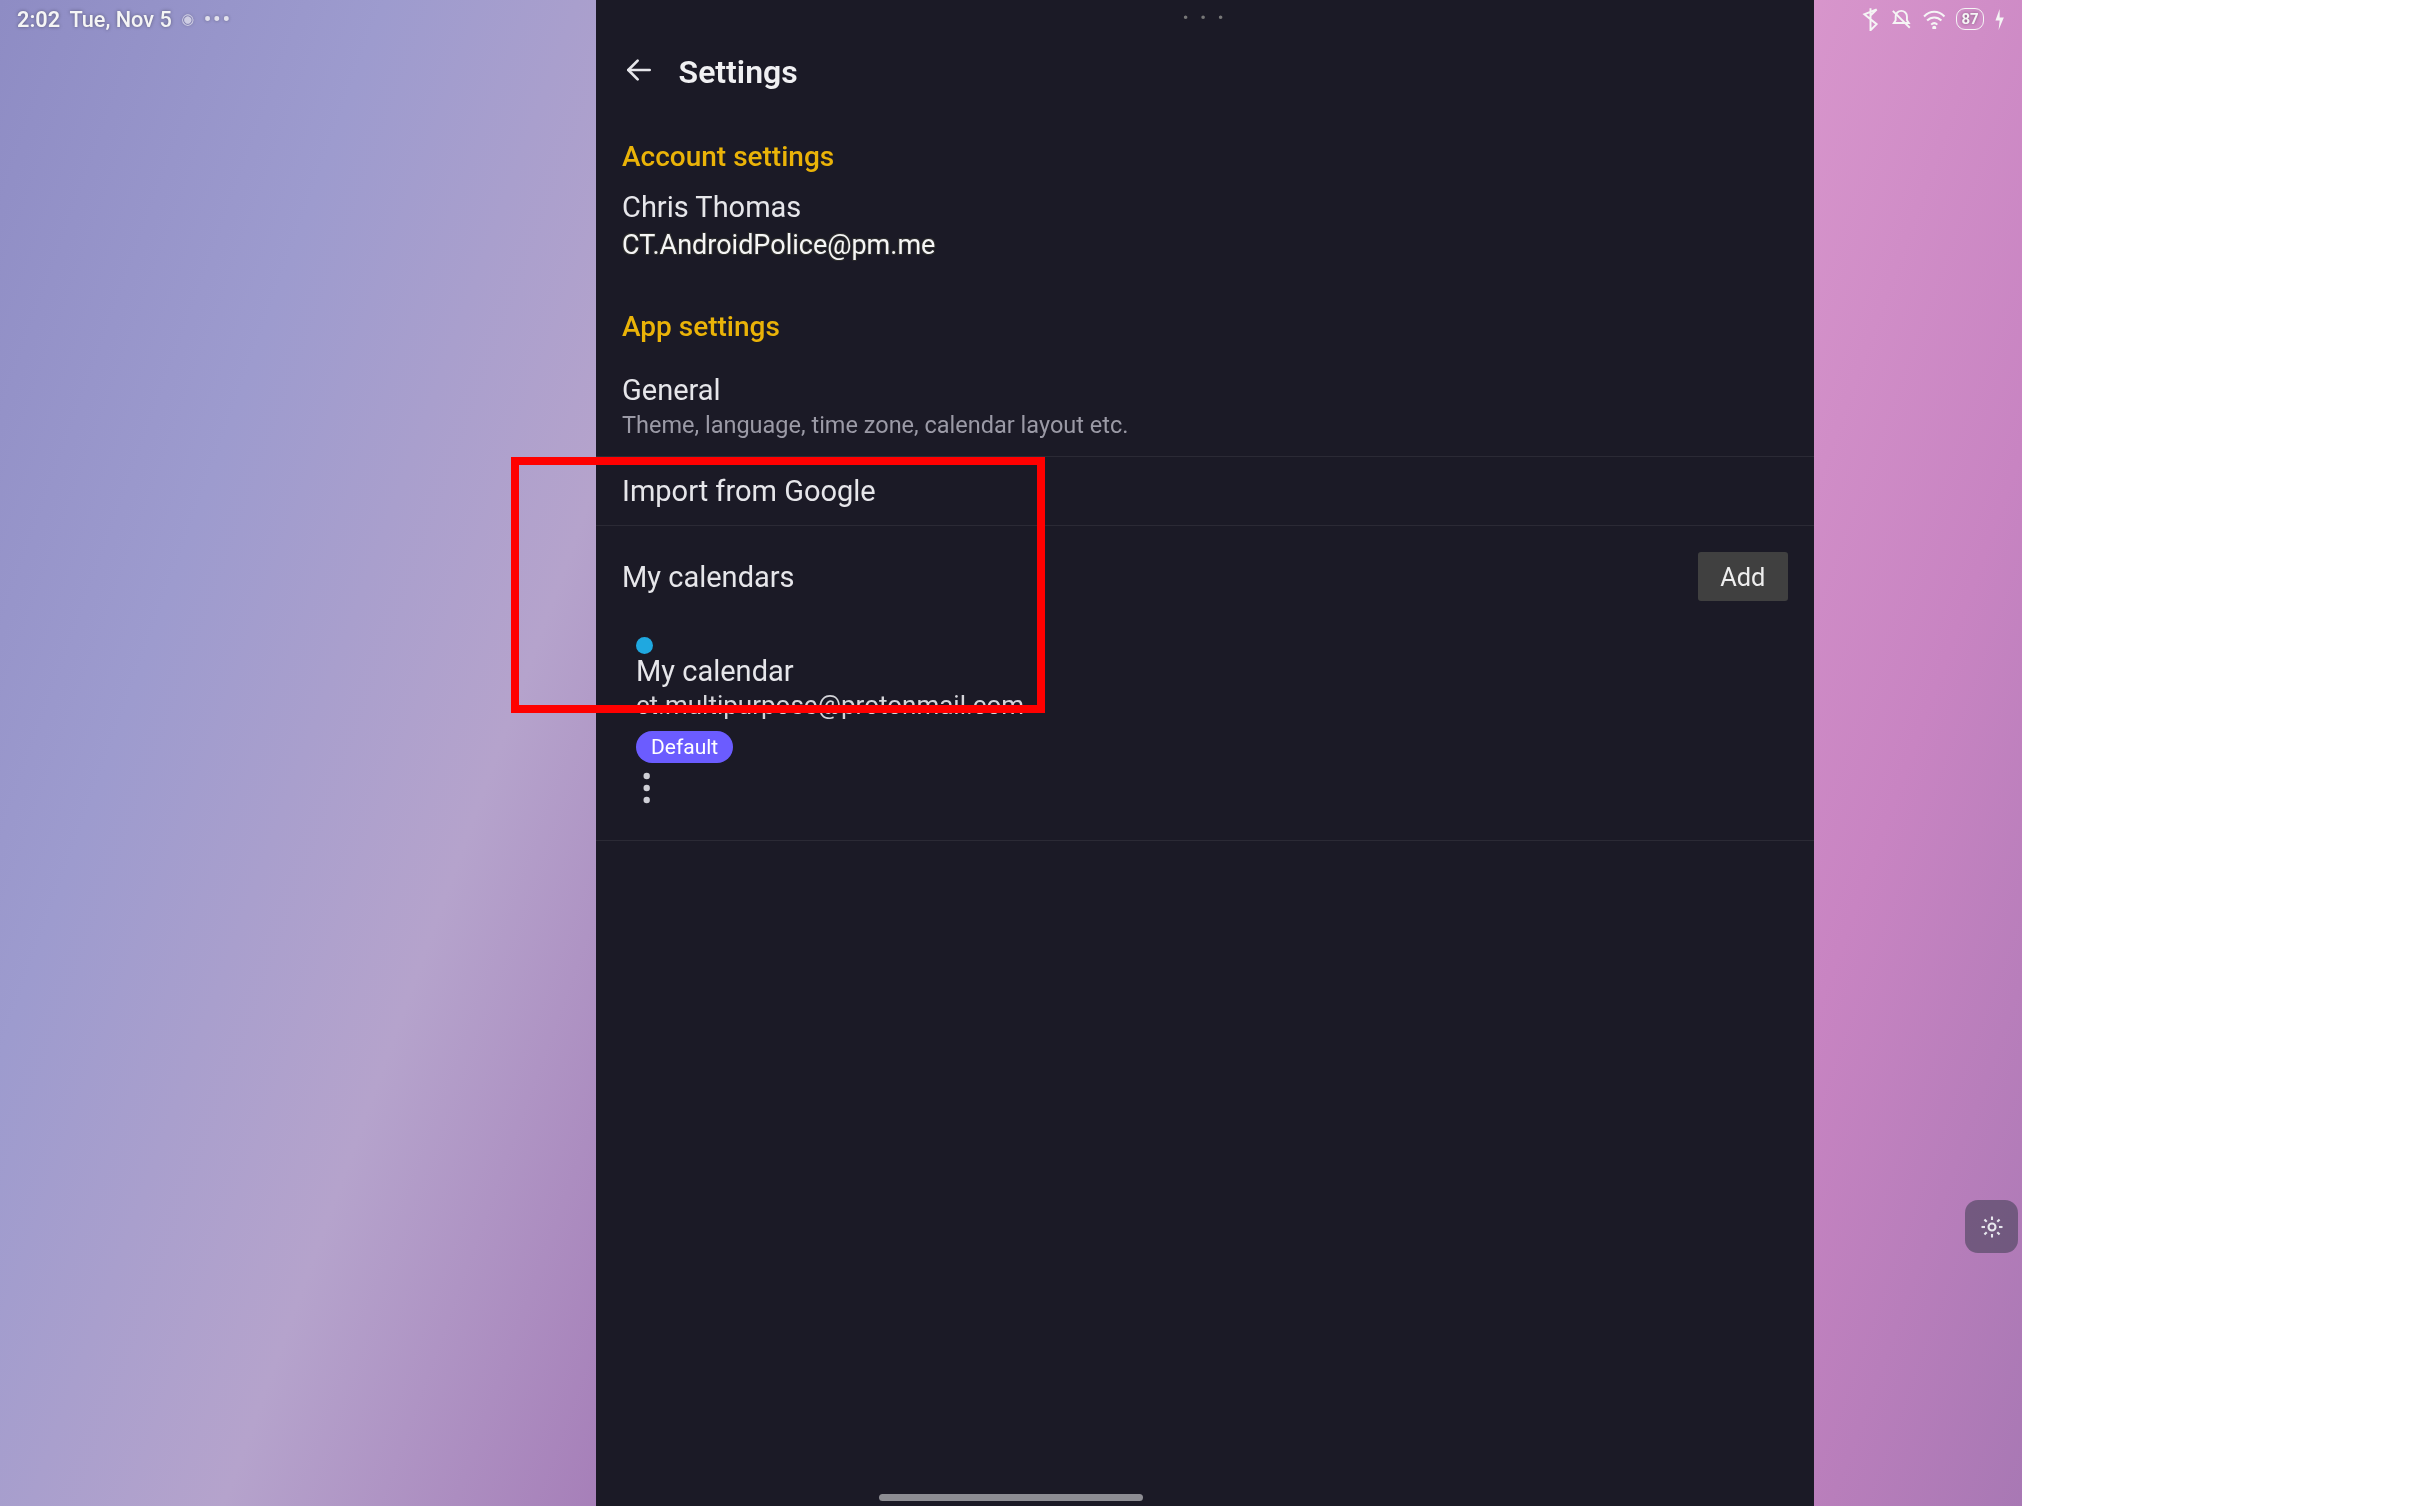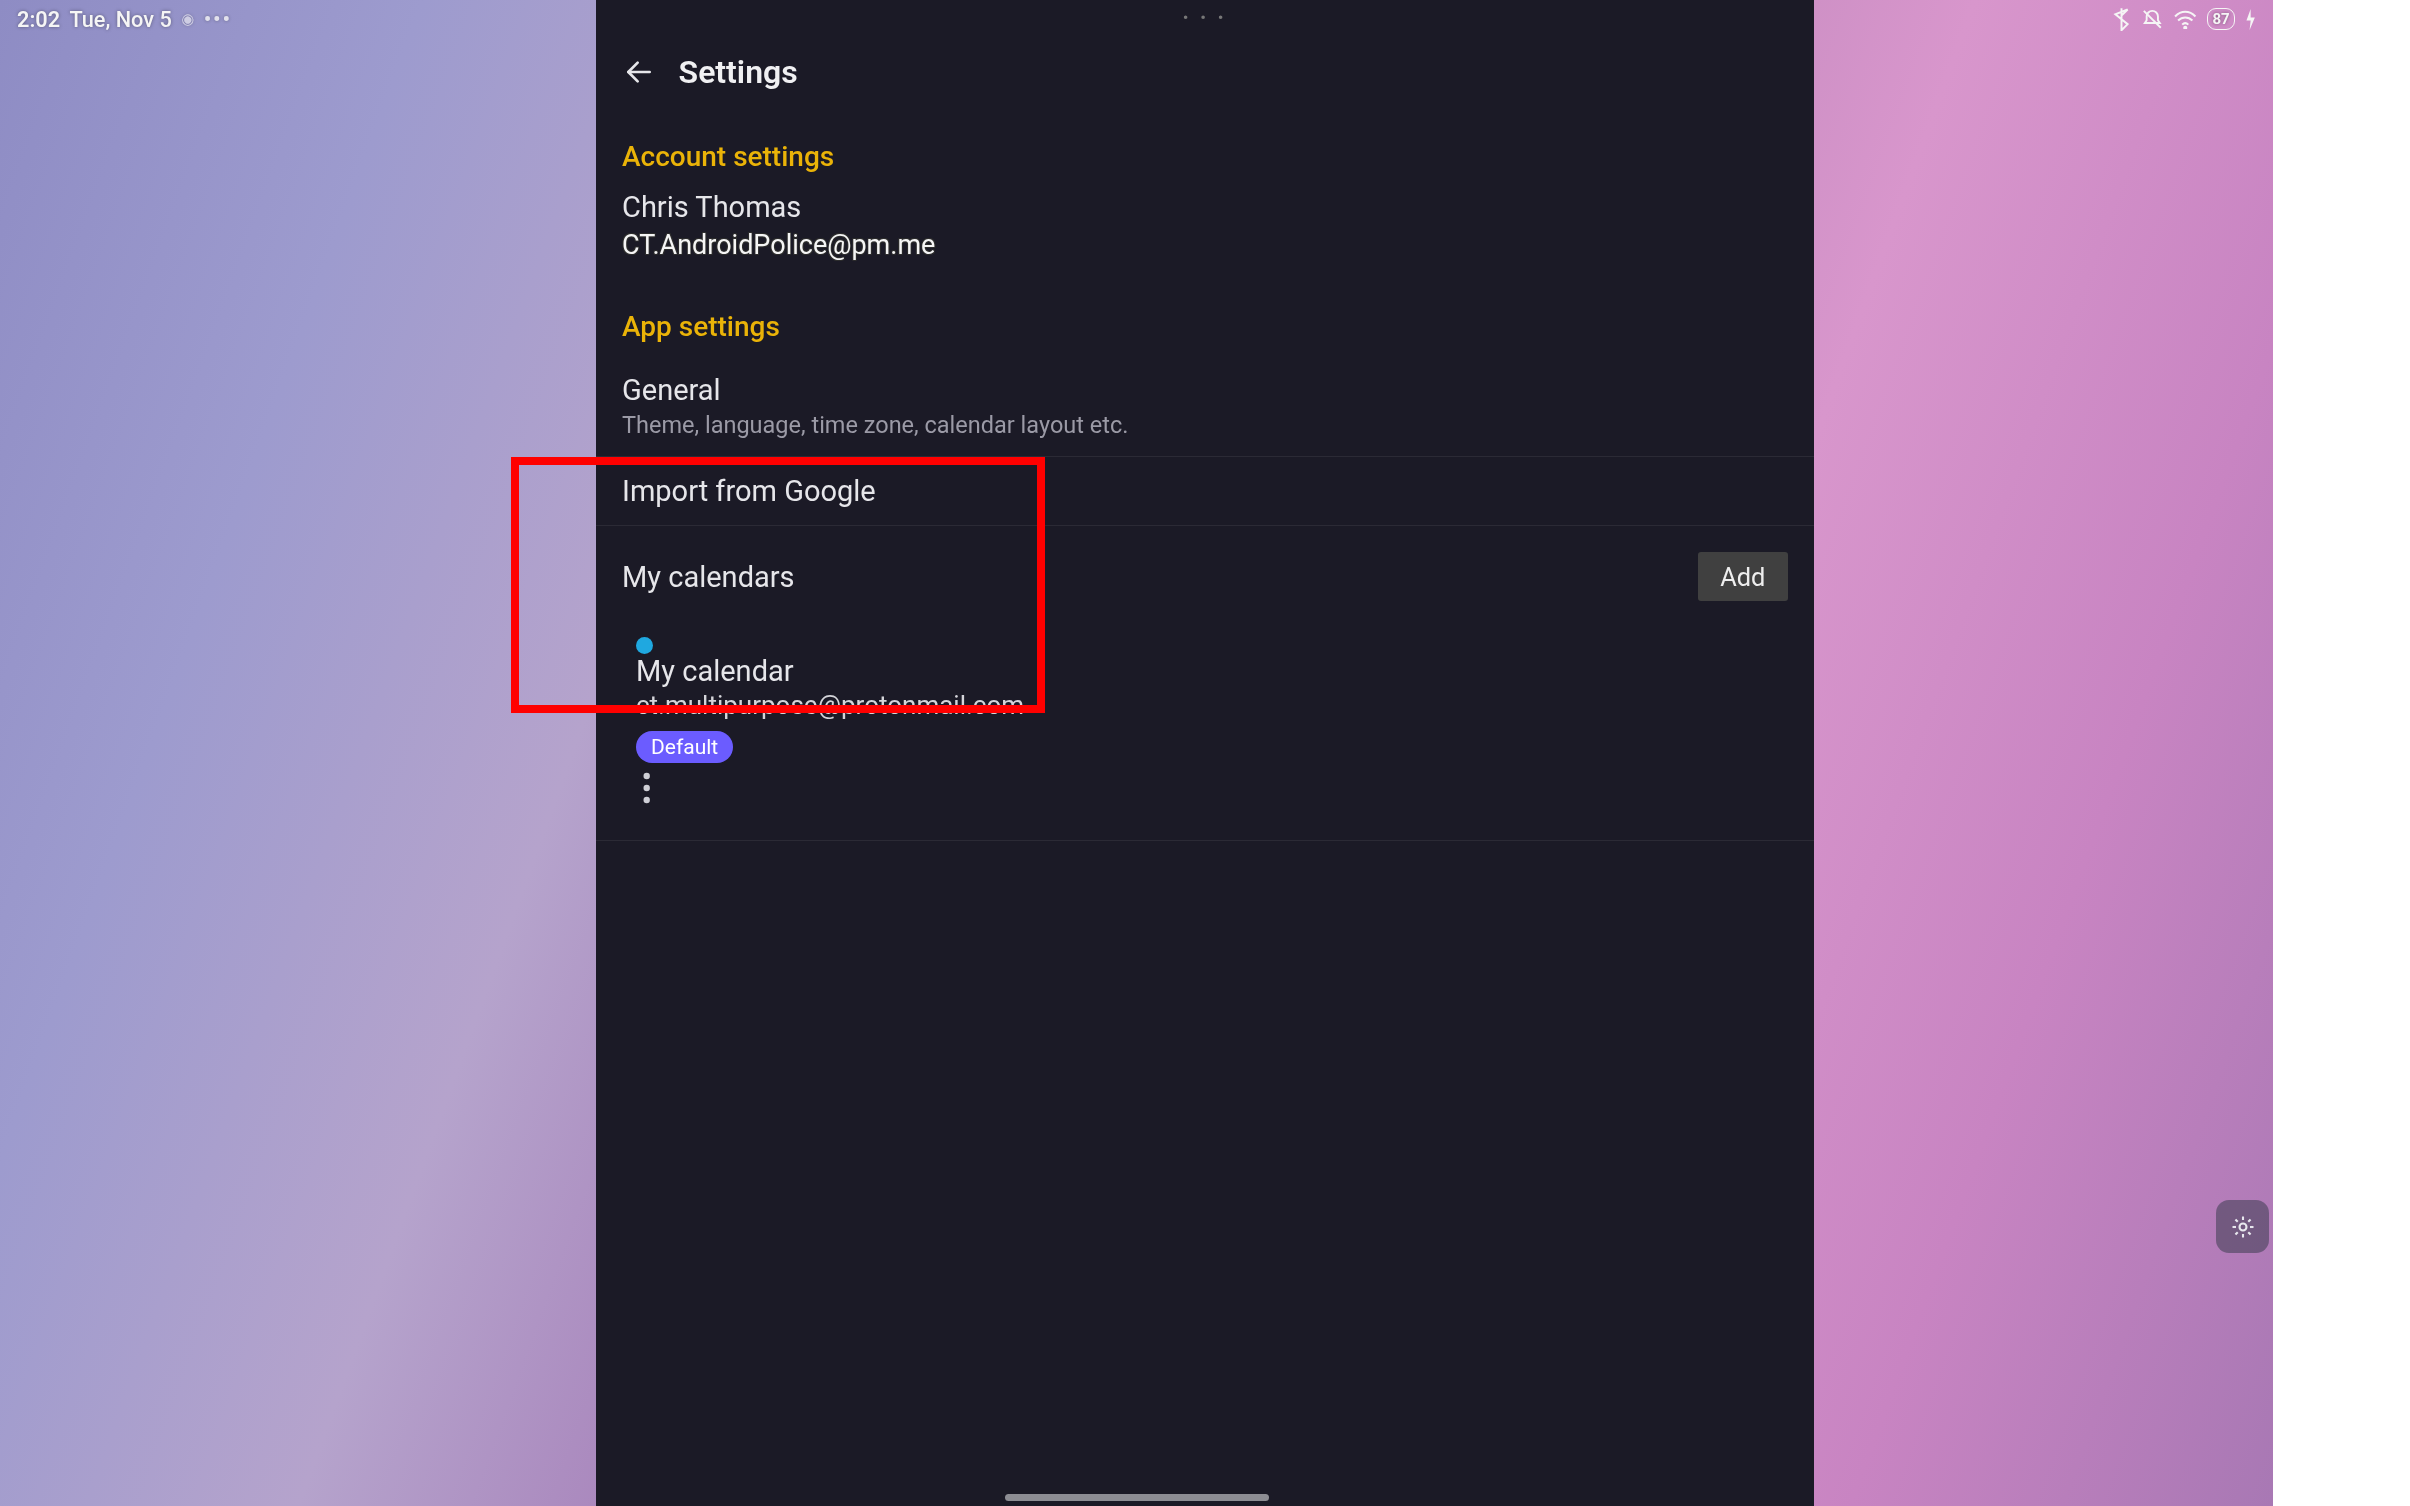--- a/index.html
+++ b/index.html
@@ -1,20 +1,20 @@
 <!DOCTYPE html>
 <html style="font-size:15px"><head>
   <meta charset="utf-8">
   <style>
     * { margin: 0; padding: 0; box-sizing: border-box; }
     html, body { width: 2411px; height: 1507px; overflow: hidden; font-family: -apple-system, BlinkMacSystemFont, 'Segoe UI', Roboto, sans-serif; }
     
     .screen {
       position: relative;
-      width: 2273px;
+      width: 2022px;
       height: 1507px;
       background: linear-gradient(110deg, 
         #8e8cc4 0%, 
         #9d9bce 15%, 
         #b5a3cc 30%, 
         #a67eb8 45%, 
         #c088bc 55%,
         #d896cc 70%,
         #c884c2 85%,
         #a878b4 100%);
@@ -62,21 +62,20 @@
       height: 34px;
       display: flex;
       align-items: center;
       justify-content: center;
       color: #777;
       letter-spacing: 3.8px;
       font-size: 17px;
     }
     .app-header {
       display: flex;
-      align-items: center;
       gap: 22.6px;
       padding: 19px 26px 28px 26px;
     }
     .back-btn { width: 34px; height: 34px; display:flex; align-items:center; justify-content:center; cursor:pointer; }
     .app-title { font-size: 32px; font-weight: 600; color: #f0f0f2; }
 
     .section-heading {
       font-size: 28px; font-weight: 500;
       padding: 21px 26px 13px 26px;
       color: #eab308;

